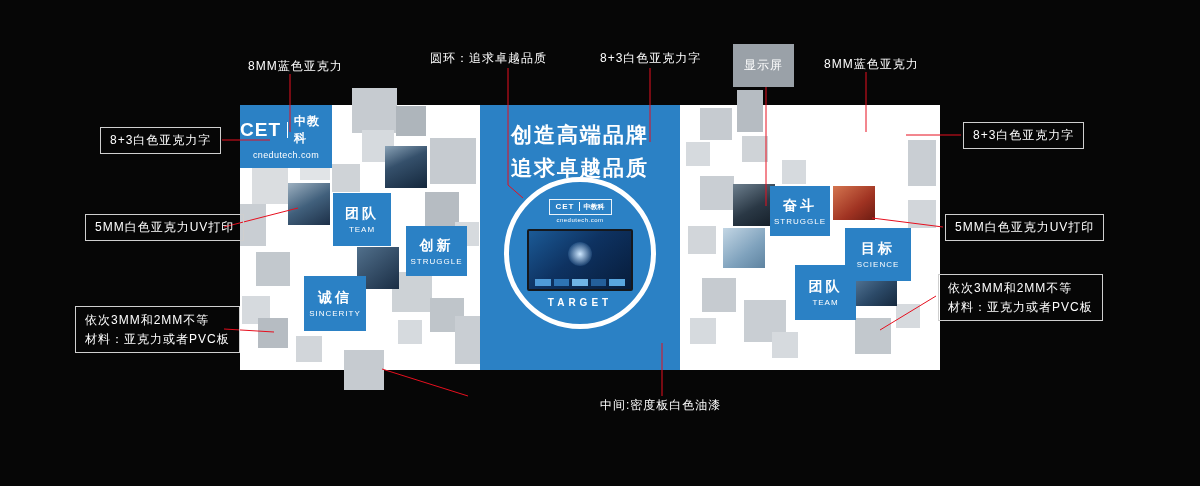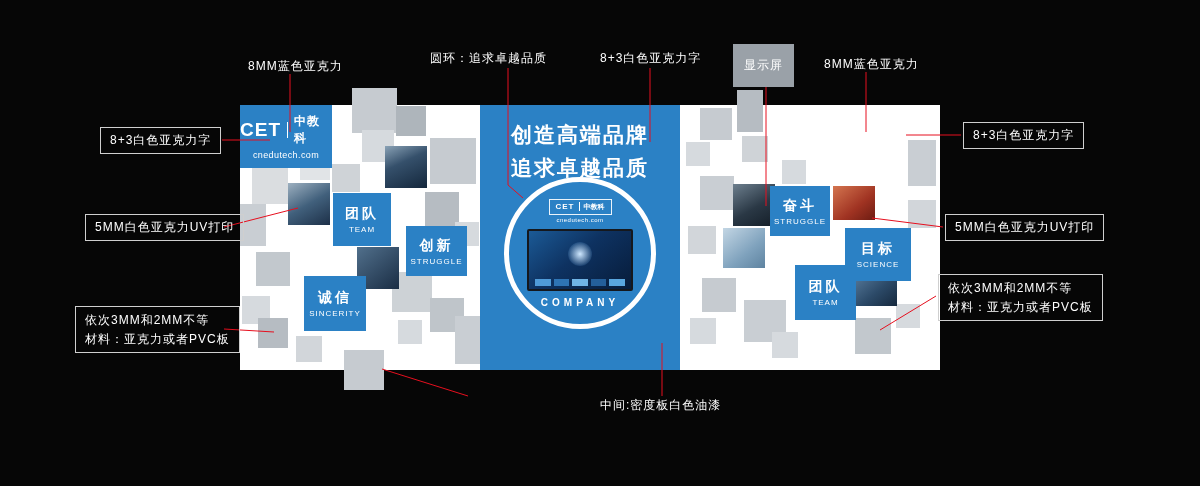--- a/index.html
+++ b/index.html
@@ -175,21 +175,21 @@
       <div class="tv">
         <div class="tv-glow"></div>
         <div class="tv-apps">
             <i></i>
             <i></i>
             <i></i>
             <i></i>
             <i></i>
           </div>
       </div>
-      <div class="company">COMPANY</div>
+      <div class="company">TARGET</div>
     </div>
   </div>
 
   <svg class="lines" width="1200" height="486" viewBox="0 0 1200 486">
     <line x1="290" y1="74" x2="290" y2="132"></line>
     <polyline points="508,68 508,185 523,198"></polyline>
     <line x1="650" y1="68" x2="650" y2="142"></line>
     <line x1="766" y1="74" x2="766" y2="206"></line>
     <line x1="866" y1="72" x2="866" y2="132"></line>
     <line x1="222" y1="140" x2="270" y2="140"></line>

